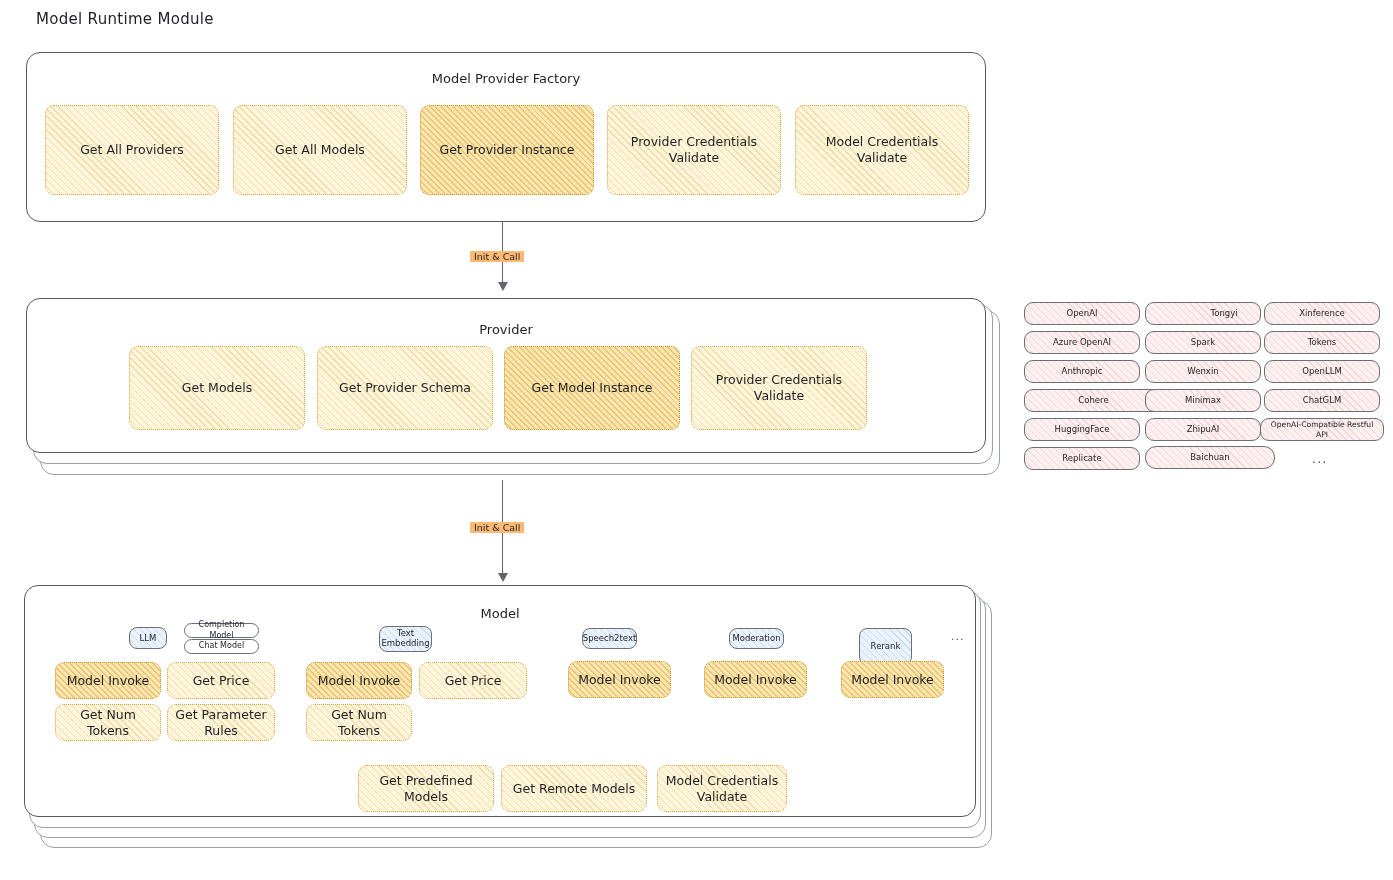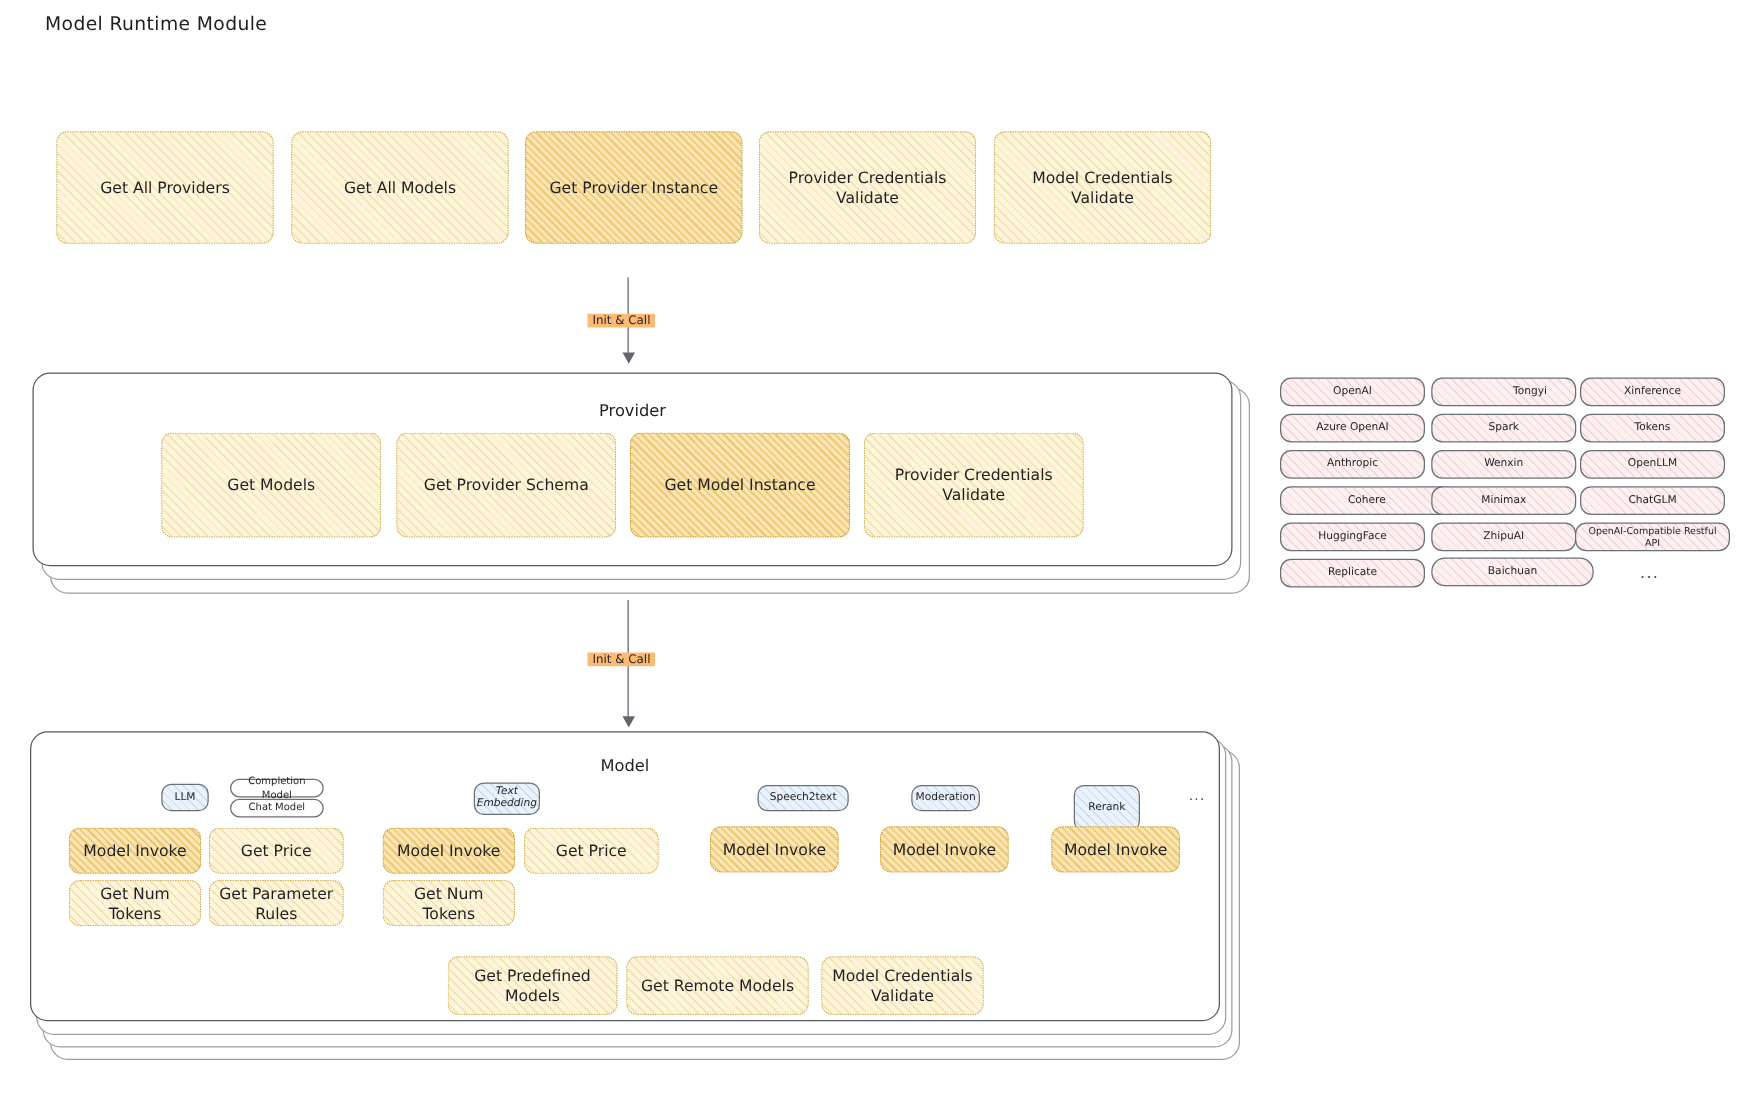--- a/index.html
+++ b/index.html
@@ -117,20 +117,23 @@
     letter-spacing:1px;
   }
 </style>
 </head>
 <body>
 
 <div id="canvas">
 
   <div id="page-title">Model Runtime Module</div>
 
+  <div class="container" style="left:26px;top:52px;width:960px;height:170px;">
+    <div class="ctitle" style="top:18px;">Model Provider Factory</div>
+  </div>
   <div class="node light" style="left:45px;top:105px;width:174px;height:90px;">
     <span>Get All Providers</span>
   </div>
   <div class="node light" style="left:233px;top:105px;width:174px;height:90px;">
     <span>Get All Models</span>
   </div>
   <div class="node strong" style="left:420px;top:105px;width:174px;height:90px;">
     <span>Get Provider Instance</span>
   </div>
   <div class="node light" style="left:607px;top:105px;width:174px;height:90px;">
@@ -243,34 +246,34 @@
   <div class="node light" style="left:167px;top:662px;width:108px;height:37px;z-index:2;">
     <span>Get Price</span>
   </div>
   <div class="node light" style="left:55px;top:704px;width:106px;height:37px;z-index:2;">
     <span>Get Num Tokens</span>
   </div>
   <div class="node light" style="left:167px;top:704px;width:108px;height:37px;z-index:2;">
     <span>Get Parameter Rules</span>
   </div>
 
-  <div class="node blue" style="left:379px;top:626px;width:53px;height:26px;z-index:2;line-height:1.12;font-style:italic;">
+  <div class="node blue" style="left:379px;top:626px;width:53px;height:26px;z-index:2;line-height:1.12;">
     <span>Text Embedding</span>
   </div>
   <div class="node strong" style="left:306px;top:662px;width:106px;height:37px;z-index:2;">
     <span>Model Invoke</span>
   </div>
   <div class="node light" style="left:419px;top:662px;width:108px;height:37px;z-index:2;">
     <span>Get Price</span>
   </div>
   <div class="node light" style="left:306px;top:704px;width:106px;height:37px;z-index:2;">
     <span>Get Num Tokens</span>
   </div>
 
-  <div class="node blue" style="left:606px;top:628px;width:73px;height:21px;z-index:2;">
+  <div class="node blue" style="left:582px;top:628px;width:55px;height:21px;z-index:2;">
     <span>Speech2text</span>
   </div>
   <div class="node strong" style="left:568px;top:661px;width:103px;height:37px;z-index:2;">
     <span>Model Invoke</span>
   </div>
 
   <div class="node blue" style="left:729px;top:628px;width:55px;height:21px;z-index:2;">
     <span>Moderation</span>
   </div>
   <div class="node strong" style="left:704px;top:661px;width:103px;height:37px;z-index:2;">

